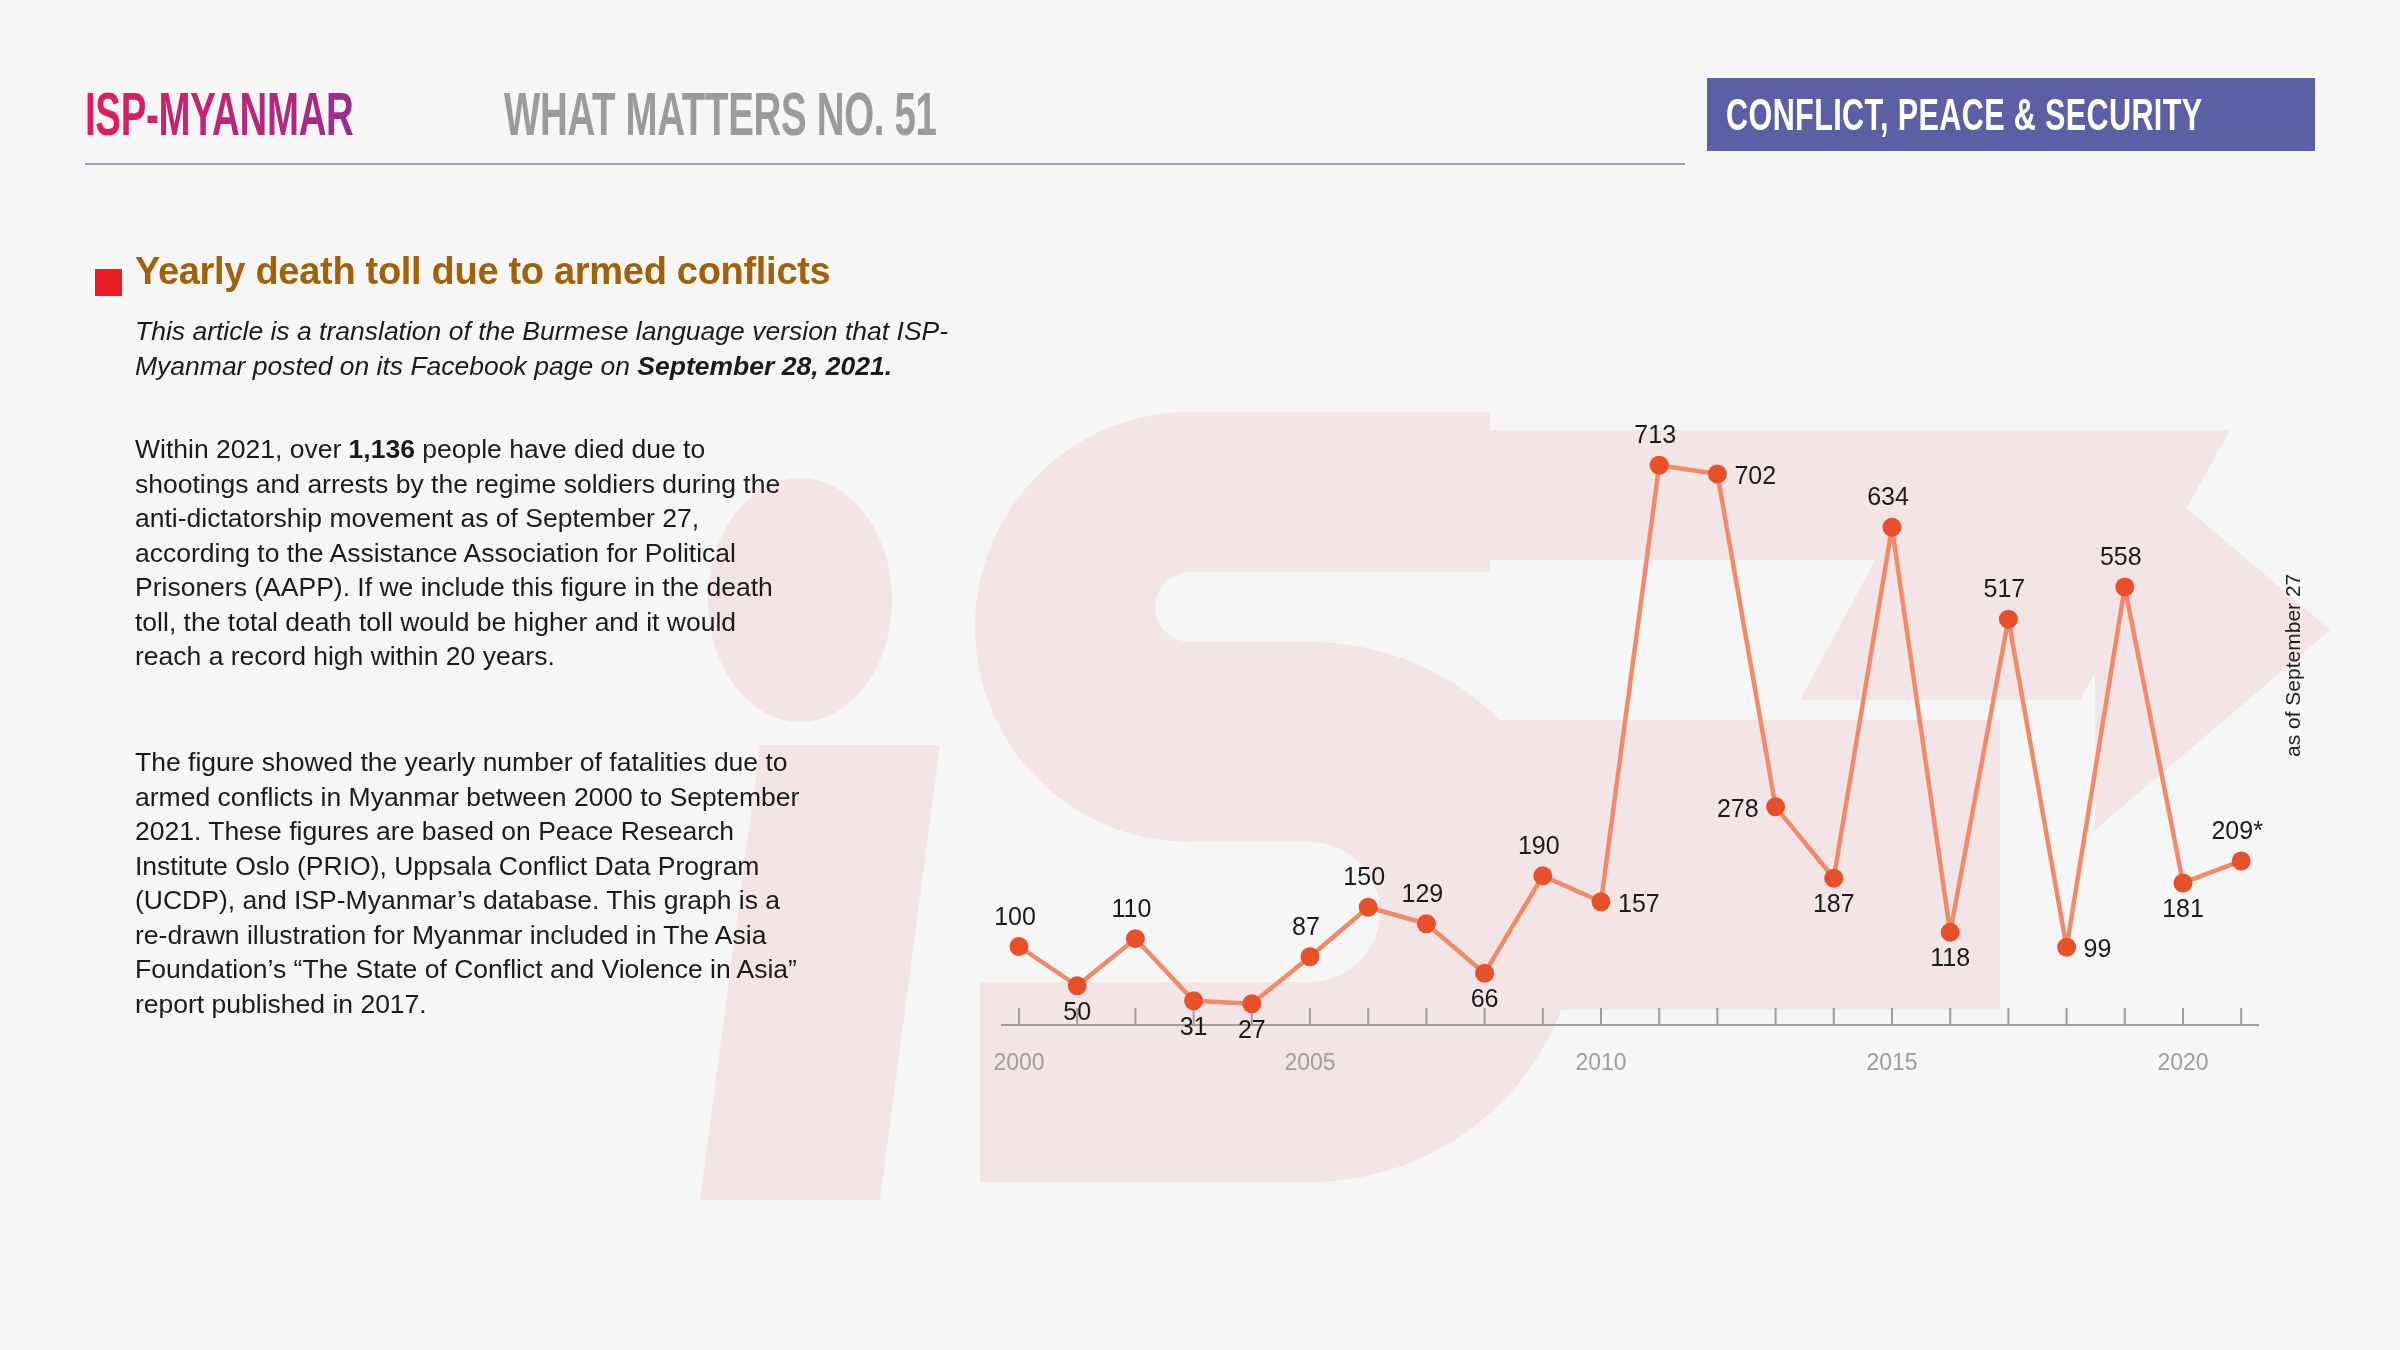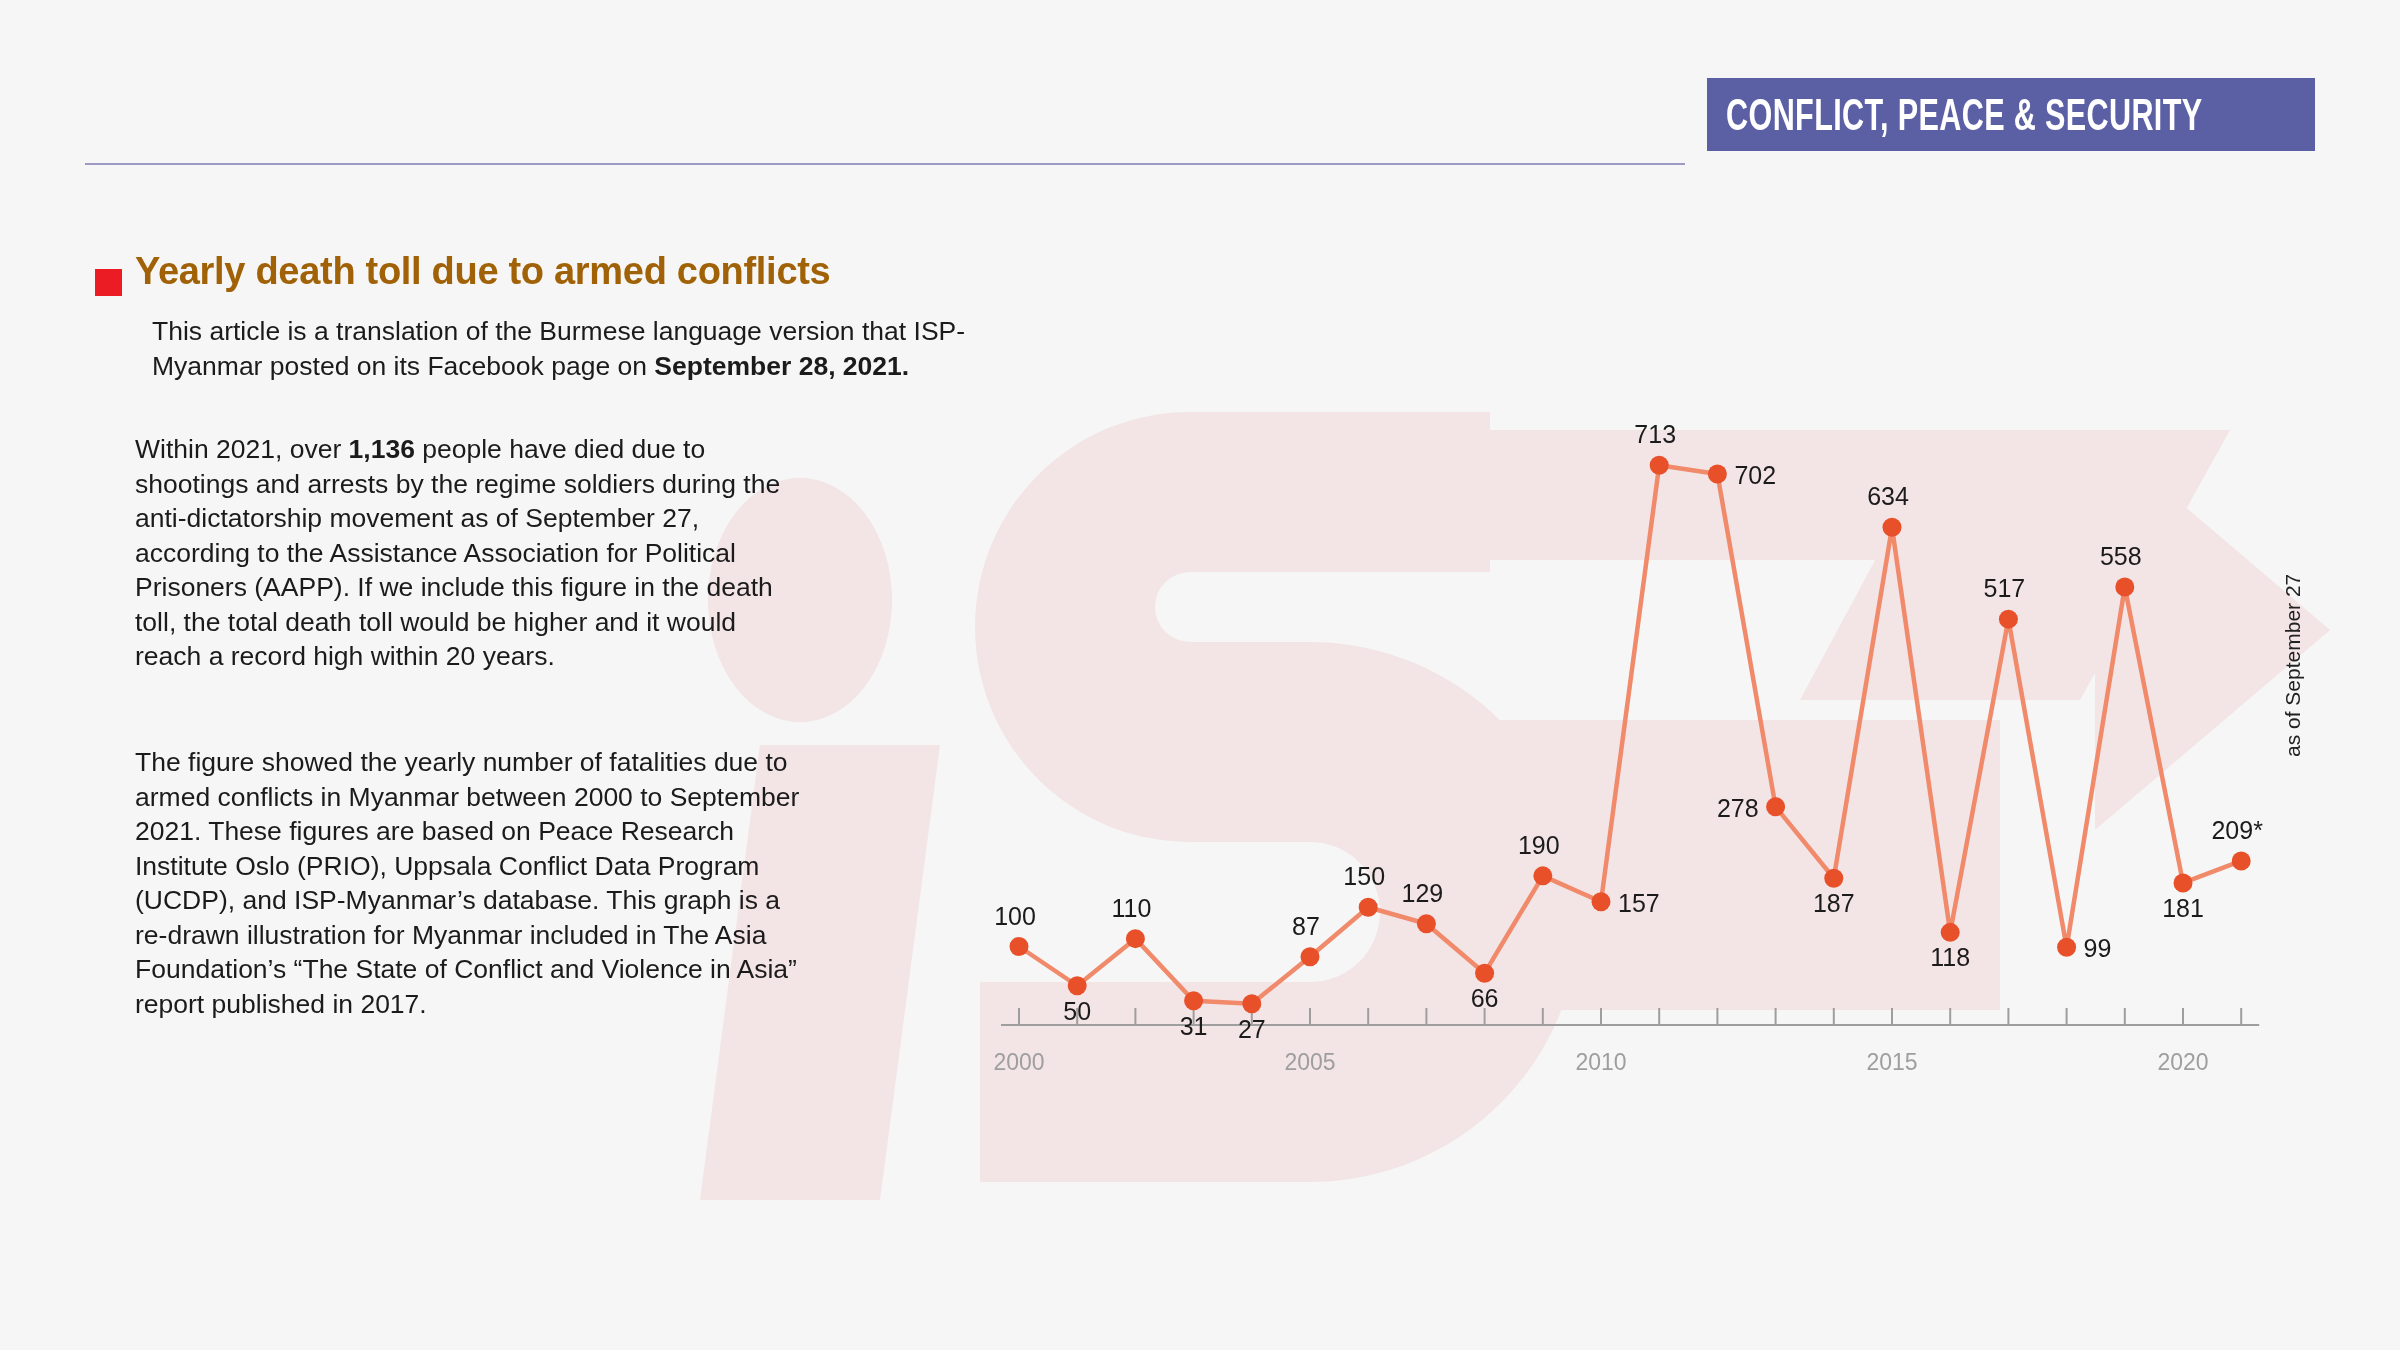--- a/index.html
+++ b/index.html
@@ -36,22 +36,22 @@
     transform:scaleX(0.68);transform-origin:center center;white-space:nowrap;
   }
 
   
   #bullet-square{position:absolute;left:95px;top:269px;width:27px;height:27px;background:#EC1C24;}
   #article-title{
     position:absolute;left:135px;top:250px;
     font-size:38px;font-weight:700;color:#a16207;letter-spacing:-0.3px;white-space:nowrap;
   }
   #article-sub{
-    position:absolute;left:152px;top:314px;width:900px;
-    font-size:26.5px;color:#1b1b1b;line-height:1.31;
+    position:absolute;left:135px;top:314px;width:900px;
+    font-size:26.5px;color:#1b1b1b;line-height:1.31;font-style:italic;
   }
   #article-sub b{font-weight:700;}
 
   .body-para{
     position:absolute;left:135px;width:665px;
     font-size:26.5px;color:#1b1b1b;line-height:1.305;
   }
   .body-para b{font-weight:700;}
   #para-1{top:432px;}
   #para-2{top:745px;}
@@ -99,20 +99,23 @@
                l300 0
                l0 -160 Z"></path>
 
       <path d="M1480 430 L1940 430 L2130 430 L2180 480 L2180 560 L1480 560 Z"></path>
       <path d="M1480 720 L2000 720 L2000 1010 L1480 1010 Z"></path>
       <path d="M2095 430 L2330 630 L2095 830 Z"></path>
       <path d="M1945 430 L2230 430 L2080 700 L1800 700 Z"></path>
     </g>
   </svg>
 
+  <div id="masthead">
+    <span class="mast-word" id="mast-brand">ISP-MYANMAR</span><span class="mast-word" id="mast-rest">WHAT MATTERS NO. 51</span>
+  </div>
   <div id="header-rule"></div>
 
   <div id="category-badge">
     <span class="cat-text">CONFLICT, PEACE &amp; SECURITY</span>
   </div>
 
   <div id="bullet-square"></div>
   <div id="article-title">Yearly death toll due to armed conflicts</div>
 
   <div id="article-sub"><span>This article is a translation of the Burmese language version that ISP-Myanmar posted on its Facebook page on </span><b>September 28, 2021.</b></div>

